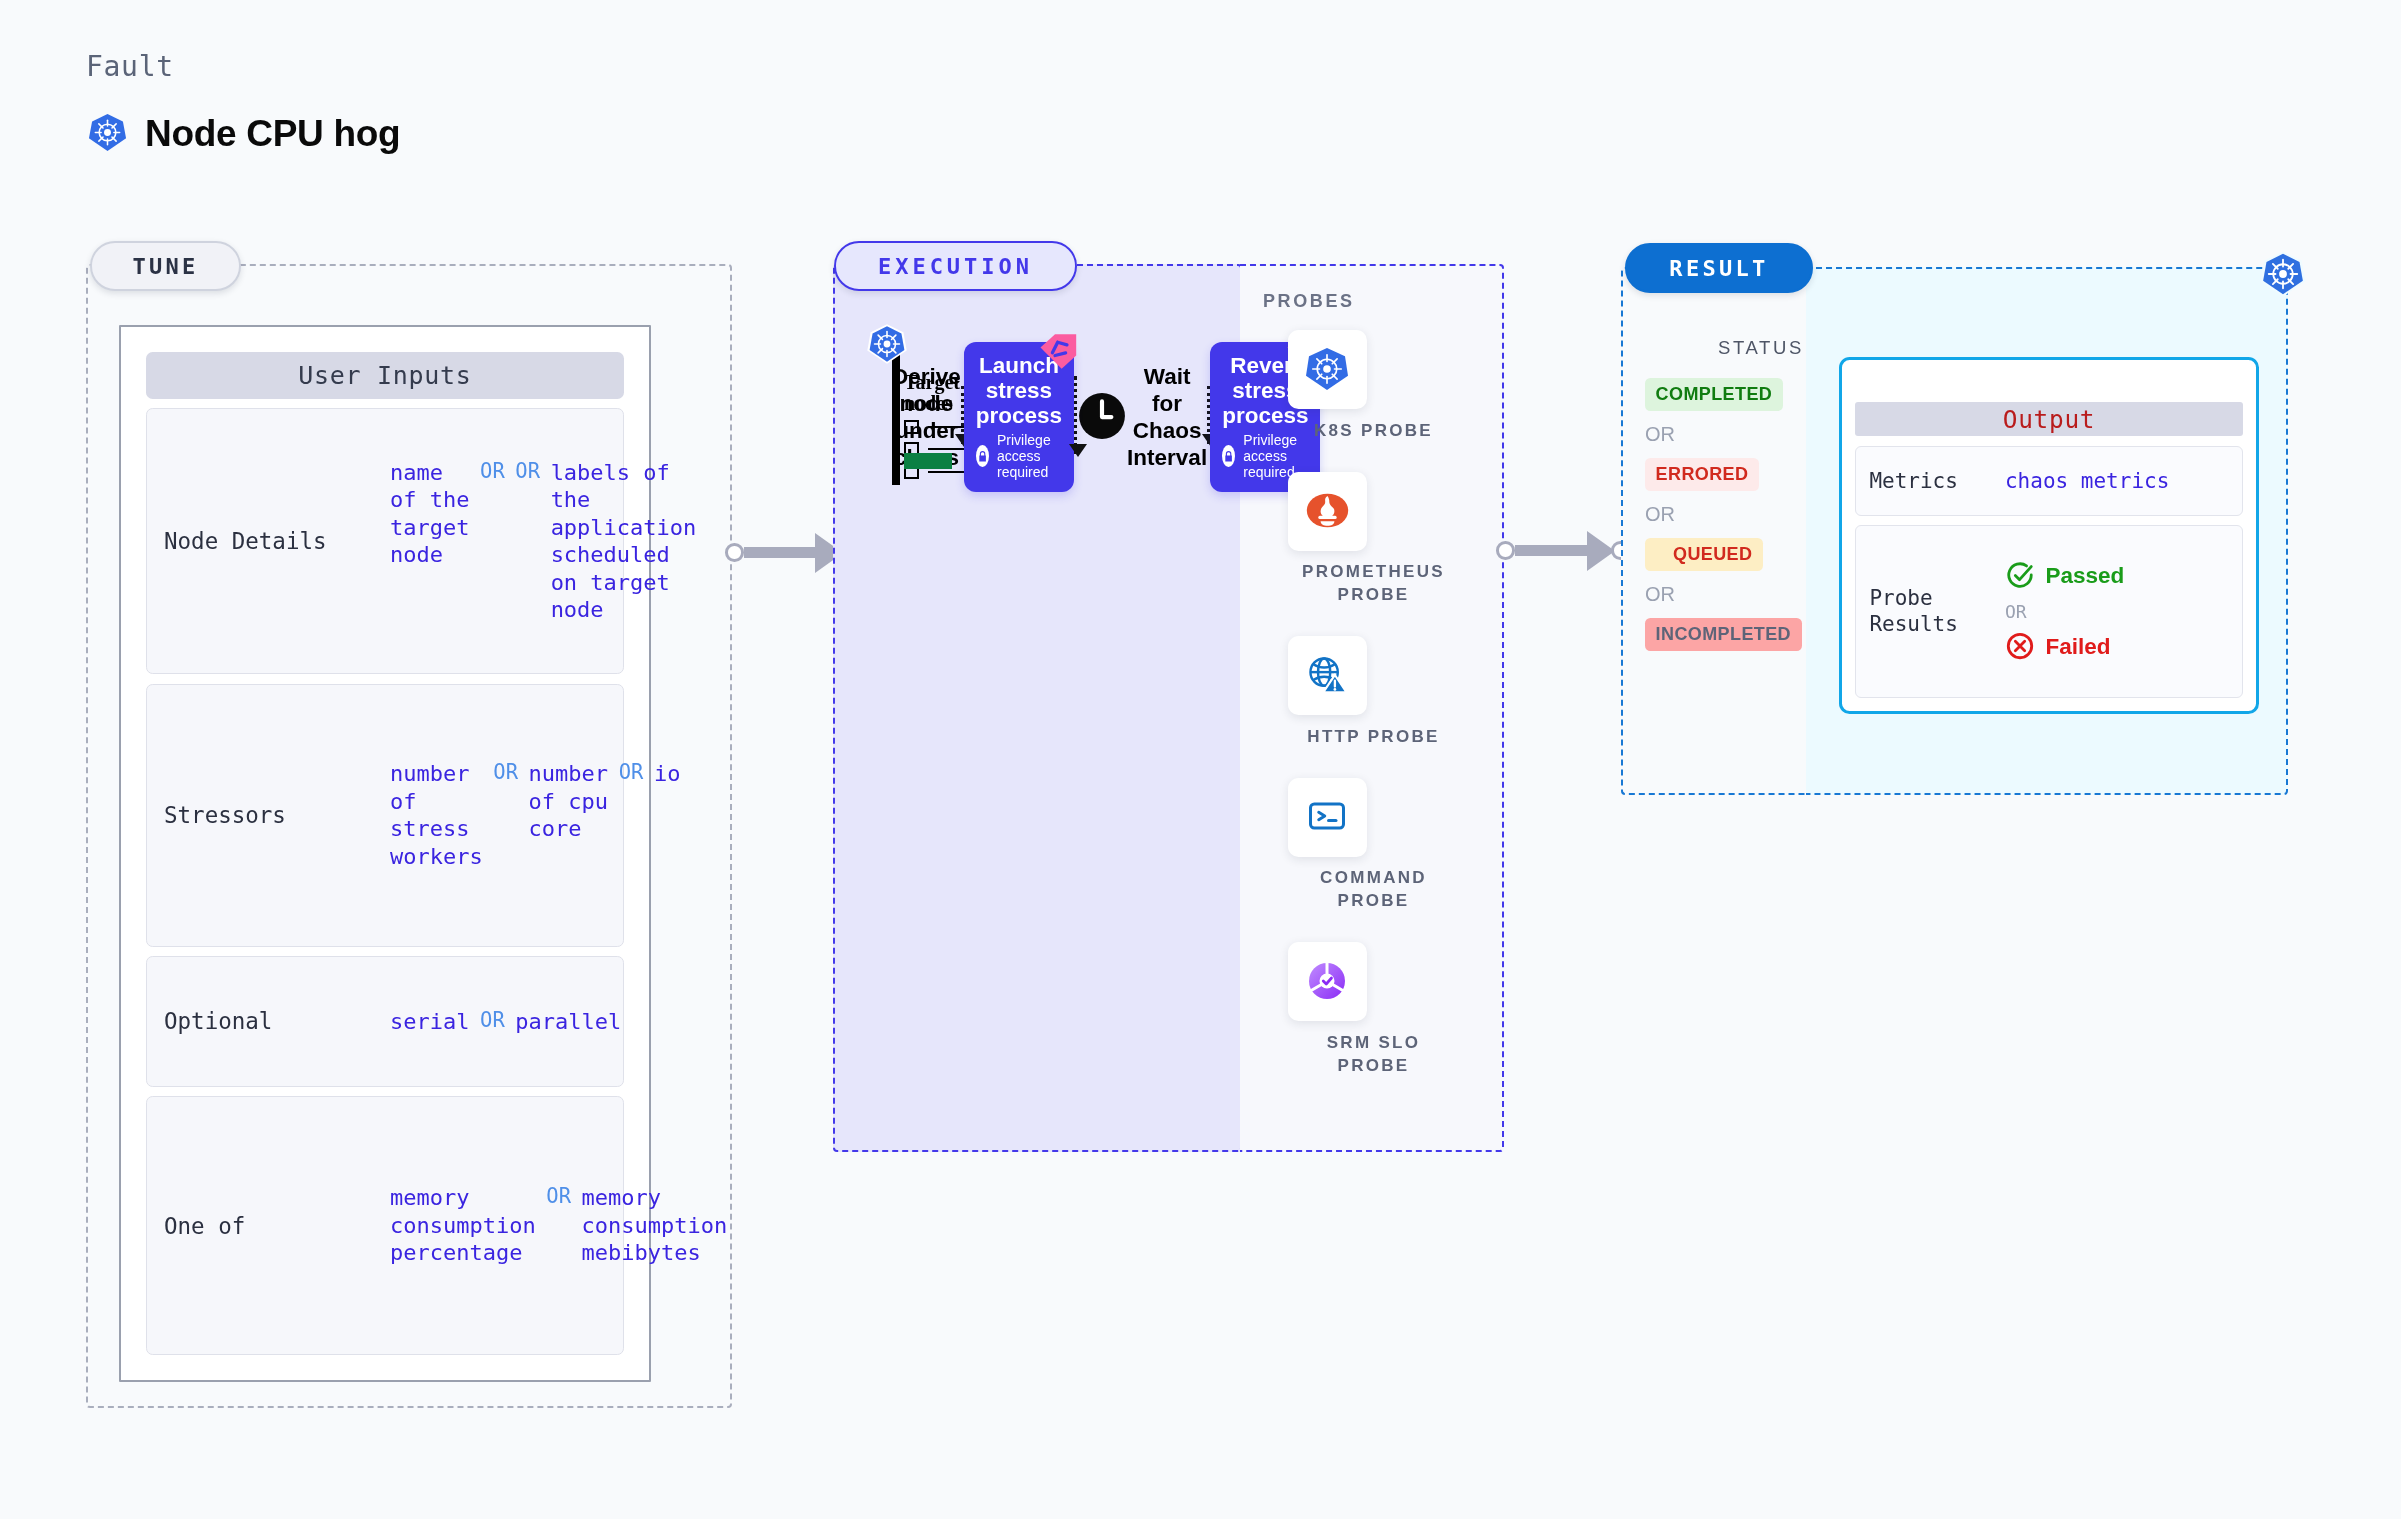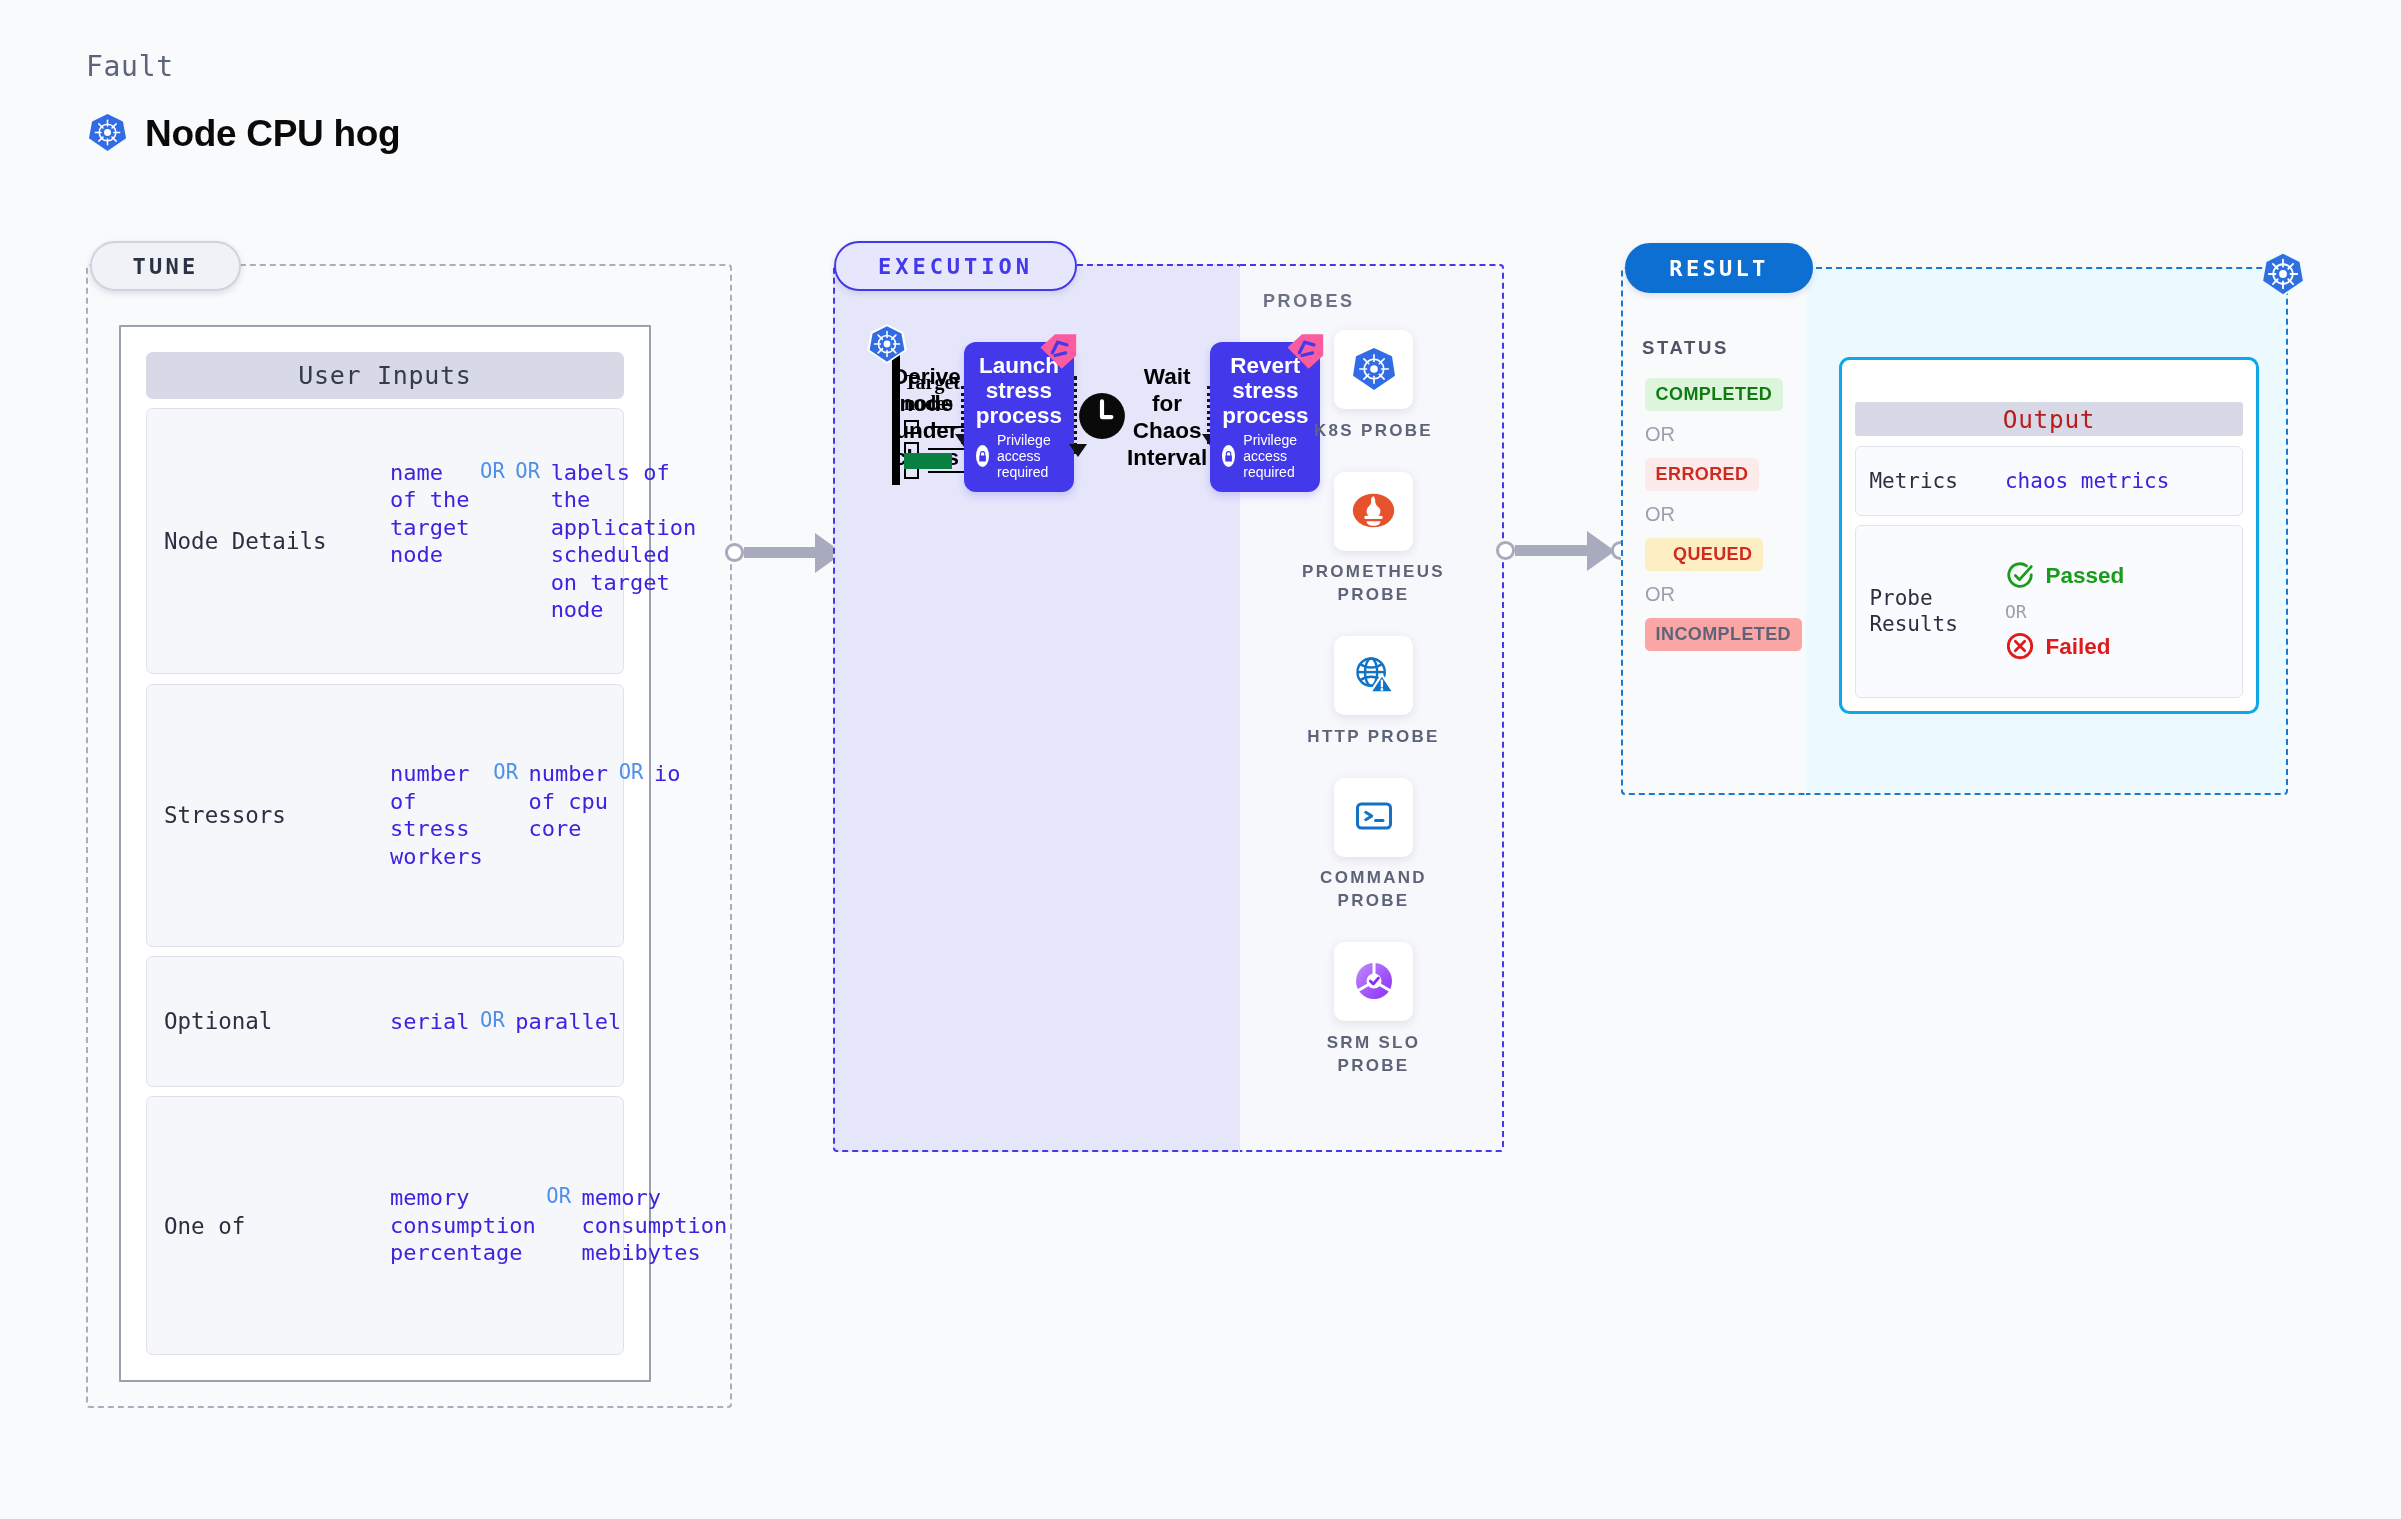--- a/index.html
+++ b/index.html
@@ -125,30 +125,30 @@
   .corner-ribbon { position: absolute; right: -9.2px; top: -9.2px; width: 48px; height: 41px; }
 
   .clock-icon { margin-top: 10.6px; width: 50px; height: 50px; }
 
   
   .probes-title {
     position: absolute; left: 1263px; top: 291px;
     font-size: 18px; letter-spacing: 2.6px; font-weight: bold; color: #6b7286;
   }
   .probes-list { position: absolute; left: 1281px; top: 330px; width: 185px; display: flex; flex-direction: column; align-items: center; gap: 29px; }
-  .probe-item { display: flex; flex-direction: column; align-items: center; gap: 10.6px; width: 172px; }
+  .probe-item { display: flex; flex-direction: column; gap: 10.6px; width: 172px; }
   .probe-tile {
     width: 79px; height: 79px; background: #ffffff; border-radius: 10.6px;
     display: flex; align-items: center; justify-content: center;
     box-shadow: 0 2.6px 9.2px rgba(30,41,59,.10);
   }
   .probe-name { font-size: 17px; letter-spacing: 2.3px; color: #5d6478; font-weight: bold; text-align: center; line-height: 1.35; }
 
   
-  .status-title { position: absolute; left: 1642px; top: 337px; font-size: 18.5px; letter-spacing: 2.6px; font-weight: bold; color: #4e5566; }
+  .status-title { position: absolute; left: 1718px; top: 337px; font-size: 18.5px; letter-spacing: 2.6px; font-weight: normal; color: #4e5566; }
   .status-list { position: absolute; left: 1645px; top: 378px; width: 152px; display: flex; flex-direction: column; gap: 12px; }
   .status-badge {
     align-self: flex-start; border-radius: 5.3px; padding: 6px 10.6px;
     font-size: 18px; font-weight: bold; letter-spacing: 0.4px;
   }
   .sb-completed { background: #ddf4dd; color: #107c10; }
   .sb-errored   { background: #fdeaea; color: #d12a1e; }
   .sb-queued    { background: #fdeec4; color: #d12a1e; padding-left: 28px; }
   .sb-incomplete{ background: #fca5a5; color: #5d6478; }
   .status-or { font-size: 20px; color: #9aa1b1; font-family: "Liberation Sans", sans-serif; }

